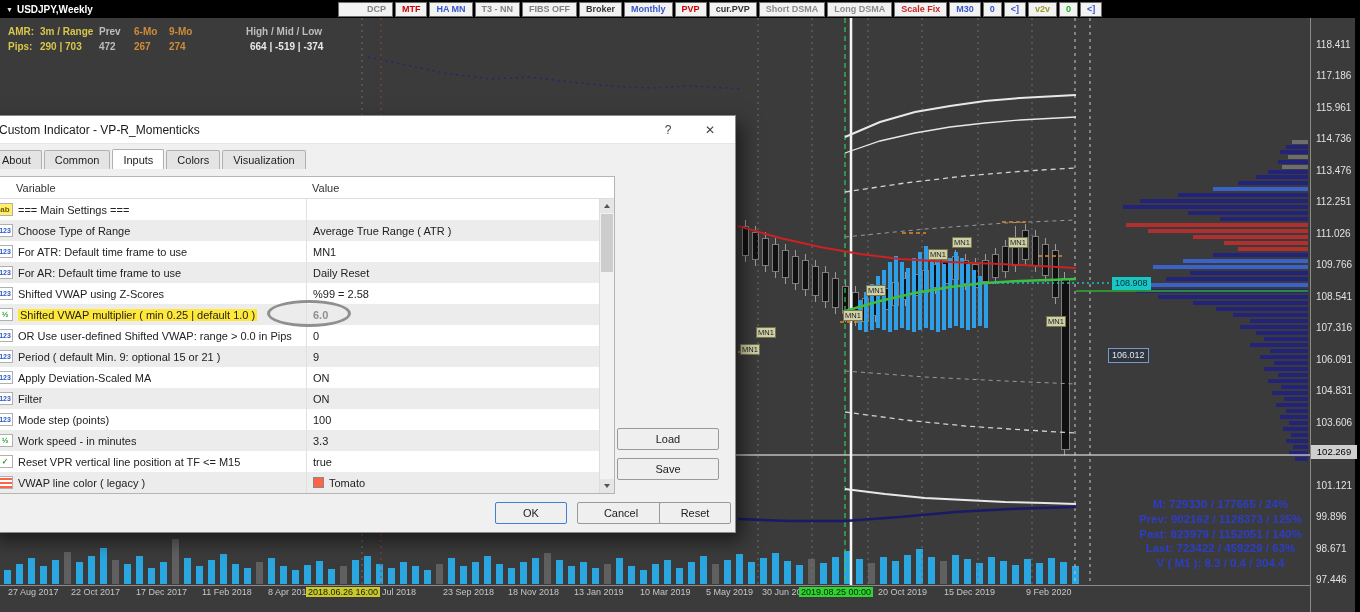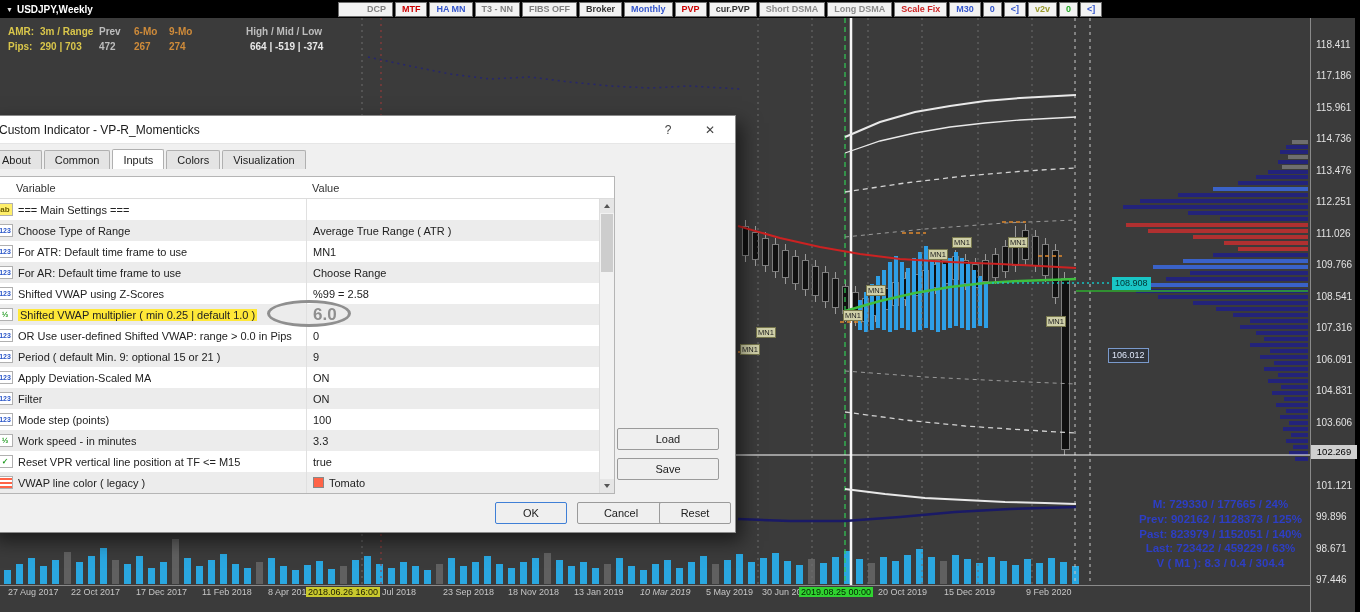--- a/index.html
+++ b/index.html
@@ -62,21 +62,21 @@
 .rvar{width:312px;display:flex;align-items:center;height:100%;overflow:hidden;white-space:nowrap}
 .rval{flex:1;height:100%;display:flex;align-items:center;border-left:1px solid #e0e0e0;padding-left:6px;overflow:hidden;white-space:nowrap}
 .ricon{display:inline-flex;width:16px;height:13px;border:1px solid #b0b0b0;background:#fff;font-size:8px;align-items:center;justify-content:center;flex:none;margin:0 5px 0 3px;font-weight:bold}
 .ricon.txt{background:#ffef6a;color:#6b5d00}
 .ricon.num{color:#2a56c8;font-size:7px}
 .ricon.dbl{color:#1f9a1f}
 .ricon.bool{color:#1f9a1f}
 .ricon.clr{background:repeating-linear-gradient(0deg,#ff6347 0 2px,#fff 2px 4px)}
 .rlab{overflow:hidden;text-overflow:ellipsis}
 .rlab.hl{background:#ffe838;padding:0 2px}
-.bigval{font-size:17px;font-weight:bold;color:#8f8f8f}
+.bigval{font-size:11px;font-weight:bold;color:#8f8f8f}
 .swatch{width:11px;height:11px;border:1px solid #888;margin-right:5px;flex:none}
 .ellipse{position:absolute;left:278px;top:184px;width:84px;height:27px;border:3px solid #8f8f8f;border-radius:50%;z-index:5;pointer-events:none}
 .vscroll{position:absolute;right:0;top:22px;bottom:0;width:15px;background:#f2f2f2;border-left:1px solid #ddd}
 .sarrow{position:absolute;left:0;width:14px;height:14px;background:#e6e6e6;cursor:pointer}
 .sarrow.up{top:0}.sarrow.down{bottom:0}
 .sarrow.up::after{content:"";position:absolute;left:4px;top:5px;border-left:3px solid transparent;border-right:3px solid transparent;border-bottom:4px solid #555}
 .sarrow.down::after{content:"";position:absolute;left:4px;top:5px;border-left:3px solid transparent;border-right:3px solid transparent;border-top:4px solid #555}
 .sthumb{position:absolute;left:1px;top:15px;width:12px;height:58px;background:#cdcdcd;cursor:pointer}
 .dbtn{position:absolute;height:22px;background:#efefef;border:1px solid #9a9a9a;font-size:11px;font-family:"Liberation Sans",sans-serif;border-radius:2px;color:#222;cursor:pointer}
 .load{left:628px;top:312px;width:102px}
@@ -457,21 +457,21 @@
   <span class="axlab" style="left: 8px;">27 Aug 2017</span>
       <span class="axlab" style="left: 71px;">22 Oct 2017</span>
       <span class="axlab" style="left: 136px;">17 Dec 2017</span>
       <span class="axlab" style="left: 202px;">11 Feb 2018</span>
       <span class="axlab" style="left: 268px;">8 Apr 2018</span>
       <span class="axlab yellow" style="left: 306px;">2018.06.26 16:00</span>
       <span class="axlab" style="left: 382px;">Jul 2018</span>
       <span class="axlab" style="left: 443px;">23 Sep 2018</span>
       <span class="axlab" style="left: 508px;">18 Nov 2018</span>
       <span class="axlab" style="left: 574px;">13 Jan 2019</span>
-      <span class="axlab" style="left: 640px; font-style: italic;">10 Mar 2019</span>
+      <span class="axlab" style="left: 640px;">10 Mar 2019</span>
       <span class="axlab" style="left: 706px;">5 May 2019</span>
       <span class="axlab" style="left: 762px;">30 Jun 2019</span>
       <span class="axlab green" style="left: 799px;">2019.08.25 00:00</span>
       <span class="axlab" style="left: 878px;">20 Oct 2019</span>
       <span class="axlab" style="left: 944px;">15 Dec 2019</span>
       <span class="axlab" style="left: 1026px;">9 Feb 2020</span>
     </div>
 
   <div id="dialog">
     <div class="dlg-title">
@@ -518,21 +518,21 @@
             <div class="rval">
               <span>MN1</span>
             </div>
           </div>
           <div class="trow alt">
             <div class="rvar">
               <span class="ricon num">123</span>
               <span class="rlab">For  AR: Default time frame to use</span>
             </div>
             <div class="rval">
-              <span>Choose Range</span>
+              <span>Daily Reset</span>
             </div>
           </div>
           <div class="trow">
             <div class="rvar">
               <span class="ricon num">123</span>
               <span class="rlab">Shifted VWAP using Z-Scores</span>
             </div>
             <div class="rval">
               <span>%99 = 2.58</span>
             </div>

